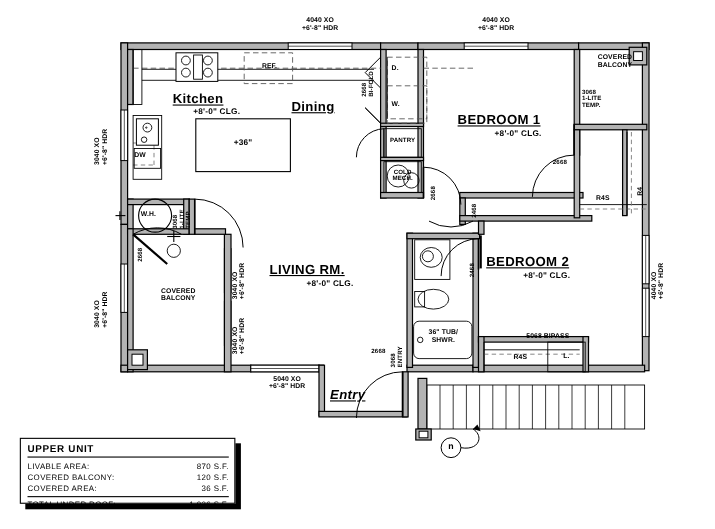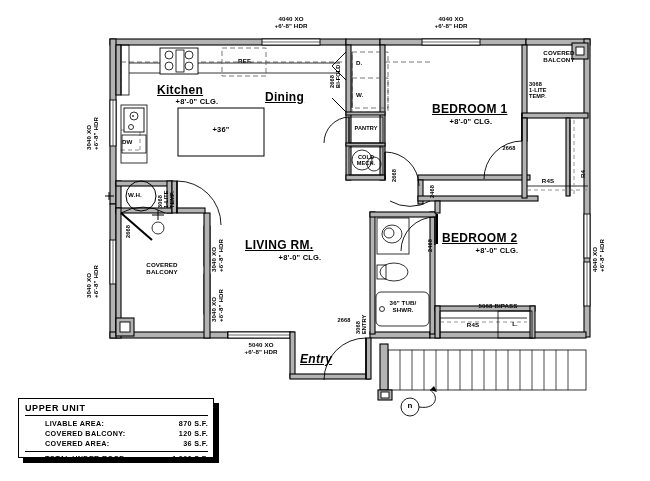--- a/index.html
+++ b/index.html
@@ -74,24 +74,23 @@
     margin: 2px 0 3px 0;
   }
   #legend .rule2 {
     border-bottom: 1.3px solid #000;
     margin: 2px 0 2px 0;
   }
   #legend .row {
     display: flex;
     justify-content: space-between;
     font-size: 7.2px;
-    font-weight: bold;
+    font-weight: normal;
     letter-spacing: 0.35px;
     line-height: 1.35;
-    margin-left: 20px;
   }
   #legend .row .val { text-align: right; }
 </style>
 </head>
 <body>
 
 <svg id="plan" viewBox="0 0 650 481">
   <defs>
     <style>
       .w   { fill:#b3b3b3; stroke:#000; stroke-width:1.1; }
@@ -353,21 +352,21 @@
 </svg>
 
 <div class="lbl room-name" style="left:157px; top:84px; width:80px;">Kitchen</div>
 <div class="lbl room-clg" style="left:157px; top:98px; width:80px;">+8'-0" CLG.</div>
 
 <div class="lbl room-name" style="left:265px; top:91px; width:70px;">Dining</div>
 
 <div class="lbl room-name" style="left:245px; top:239px; width:110px;">LIVING RM.</div>
 <div class="lbl room-clg" style="left:245px; top:254px; width:110px;">+8'-0" CLG.</div>
 
-<div class="lbl room-name" style="left:432px; top:103px; width:110px;">BEDROOM 1</div>
+<div class="lbl room-name" style="left:416px; top:103px; width:110px;">BEDROOM 1</div>
 <div class="lbl room-clg" style="left:416px; top:118px; width:110px;">+8'-0" CLG.</div>
 
 <div class="lbl room-name" style="left:442px; top:232px; width:110px;">BEDROOM 2</div>
 <div class="lbl room-clg" style="left:442px; top:247px; width:110px;">+8'-0" CLG.</div>
 
 <div class="lbl room-name" style="left:300px; top:353px; width:60px;font-style:italic;">Entry</div>
 
 <div class="lbl tiny2 ctr" style="left:125px; top:262px; width:74px;">COVERED
 BALCONY</div>
 <div class="lbl tiny2 ctr" style="left:528px; top:50px; width:62px;">COVERED

